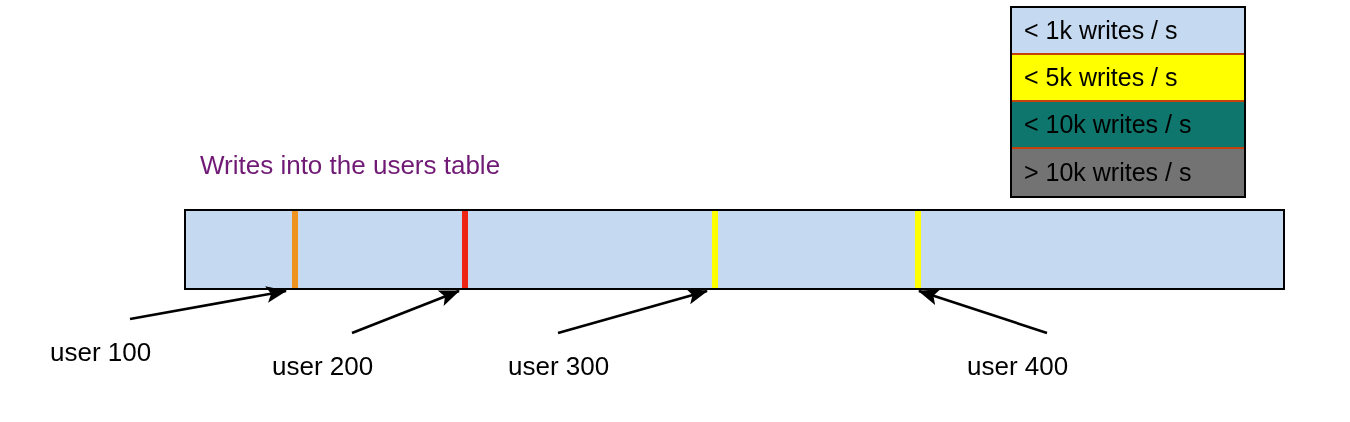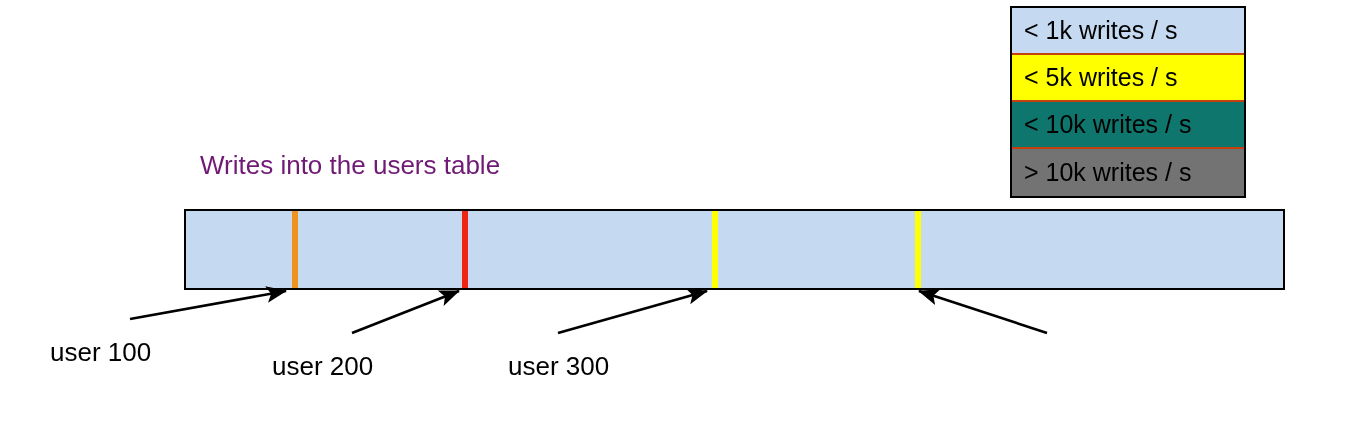--- a/index.html
+++ b/index.html
@@ -134,14 +134,15 @@
     </defs>
     <line x1="130" y1="319" x2="286" y2="291" stroke="#000000" stroke-width="2.6" marker-end="url(#ah)"></line>
     <line x1="352" y1="333" x2="459" y2="291" stroke="#000000" stroke-width="2.6" marker-end="url(#ah)"></line>
     <line x1="558" y1="333" x2="707" y2="291" stroke="#000000" stroke-width="2.6" marker-end="url(#ah)"></line>
     <line x1="1047" y1="333" x2="919" y2="291" stroke="#000000" stroke-width="2.6" marker-end="url(#ah)"></line>
   </svg>
 
   <div class="callout-label" style="left:50px;  top:337px;">user 100</div>
   <div class="callout-label" style="left:272px; top:351px;">user 200</div>
   <div class="callout-label" style="left:468px; top:351px;margin-left:40px;">user 300</div>
+  <div class="callout-label" style="left:967px; top:351px;">user 400</div>
 
 </div>
 
 </body></html>

